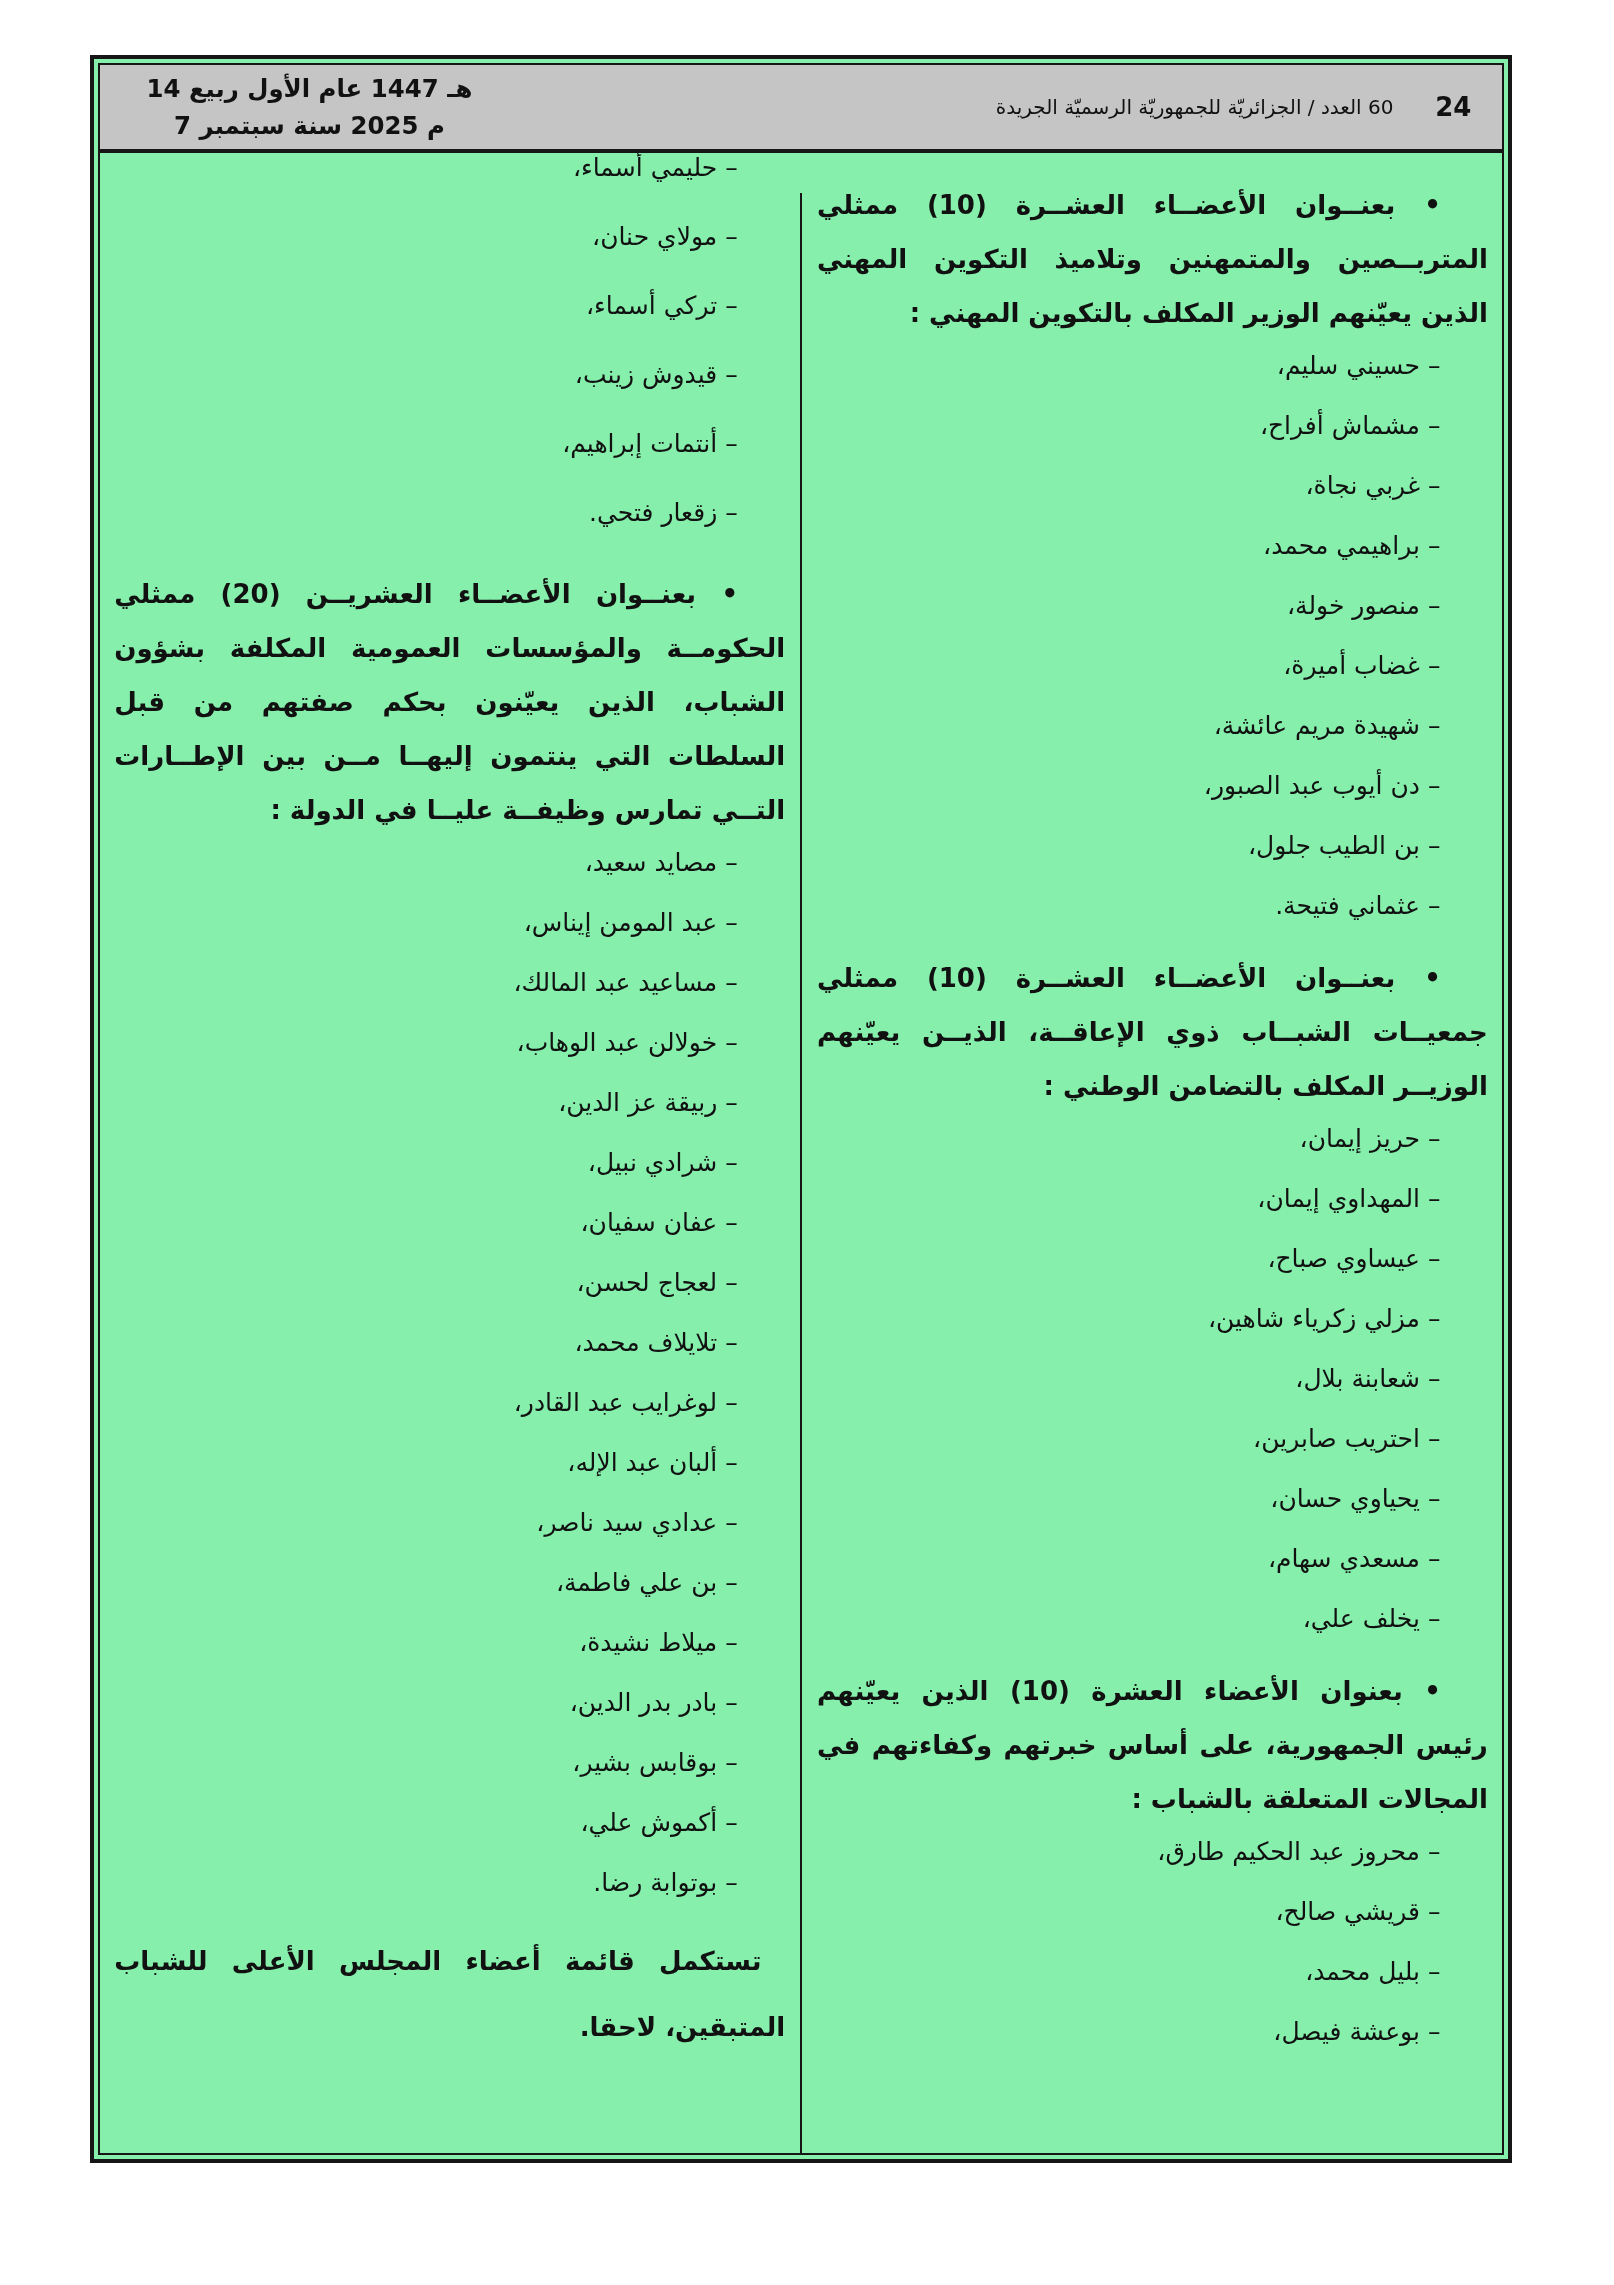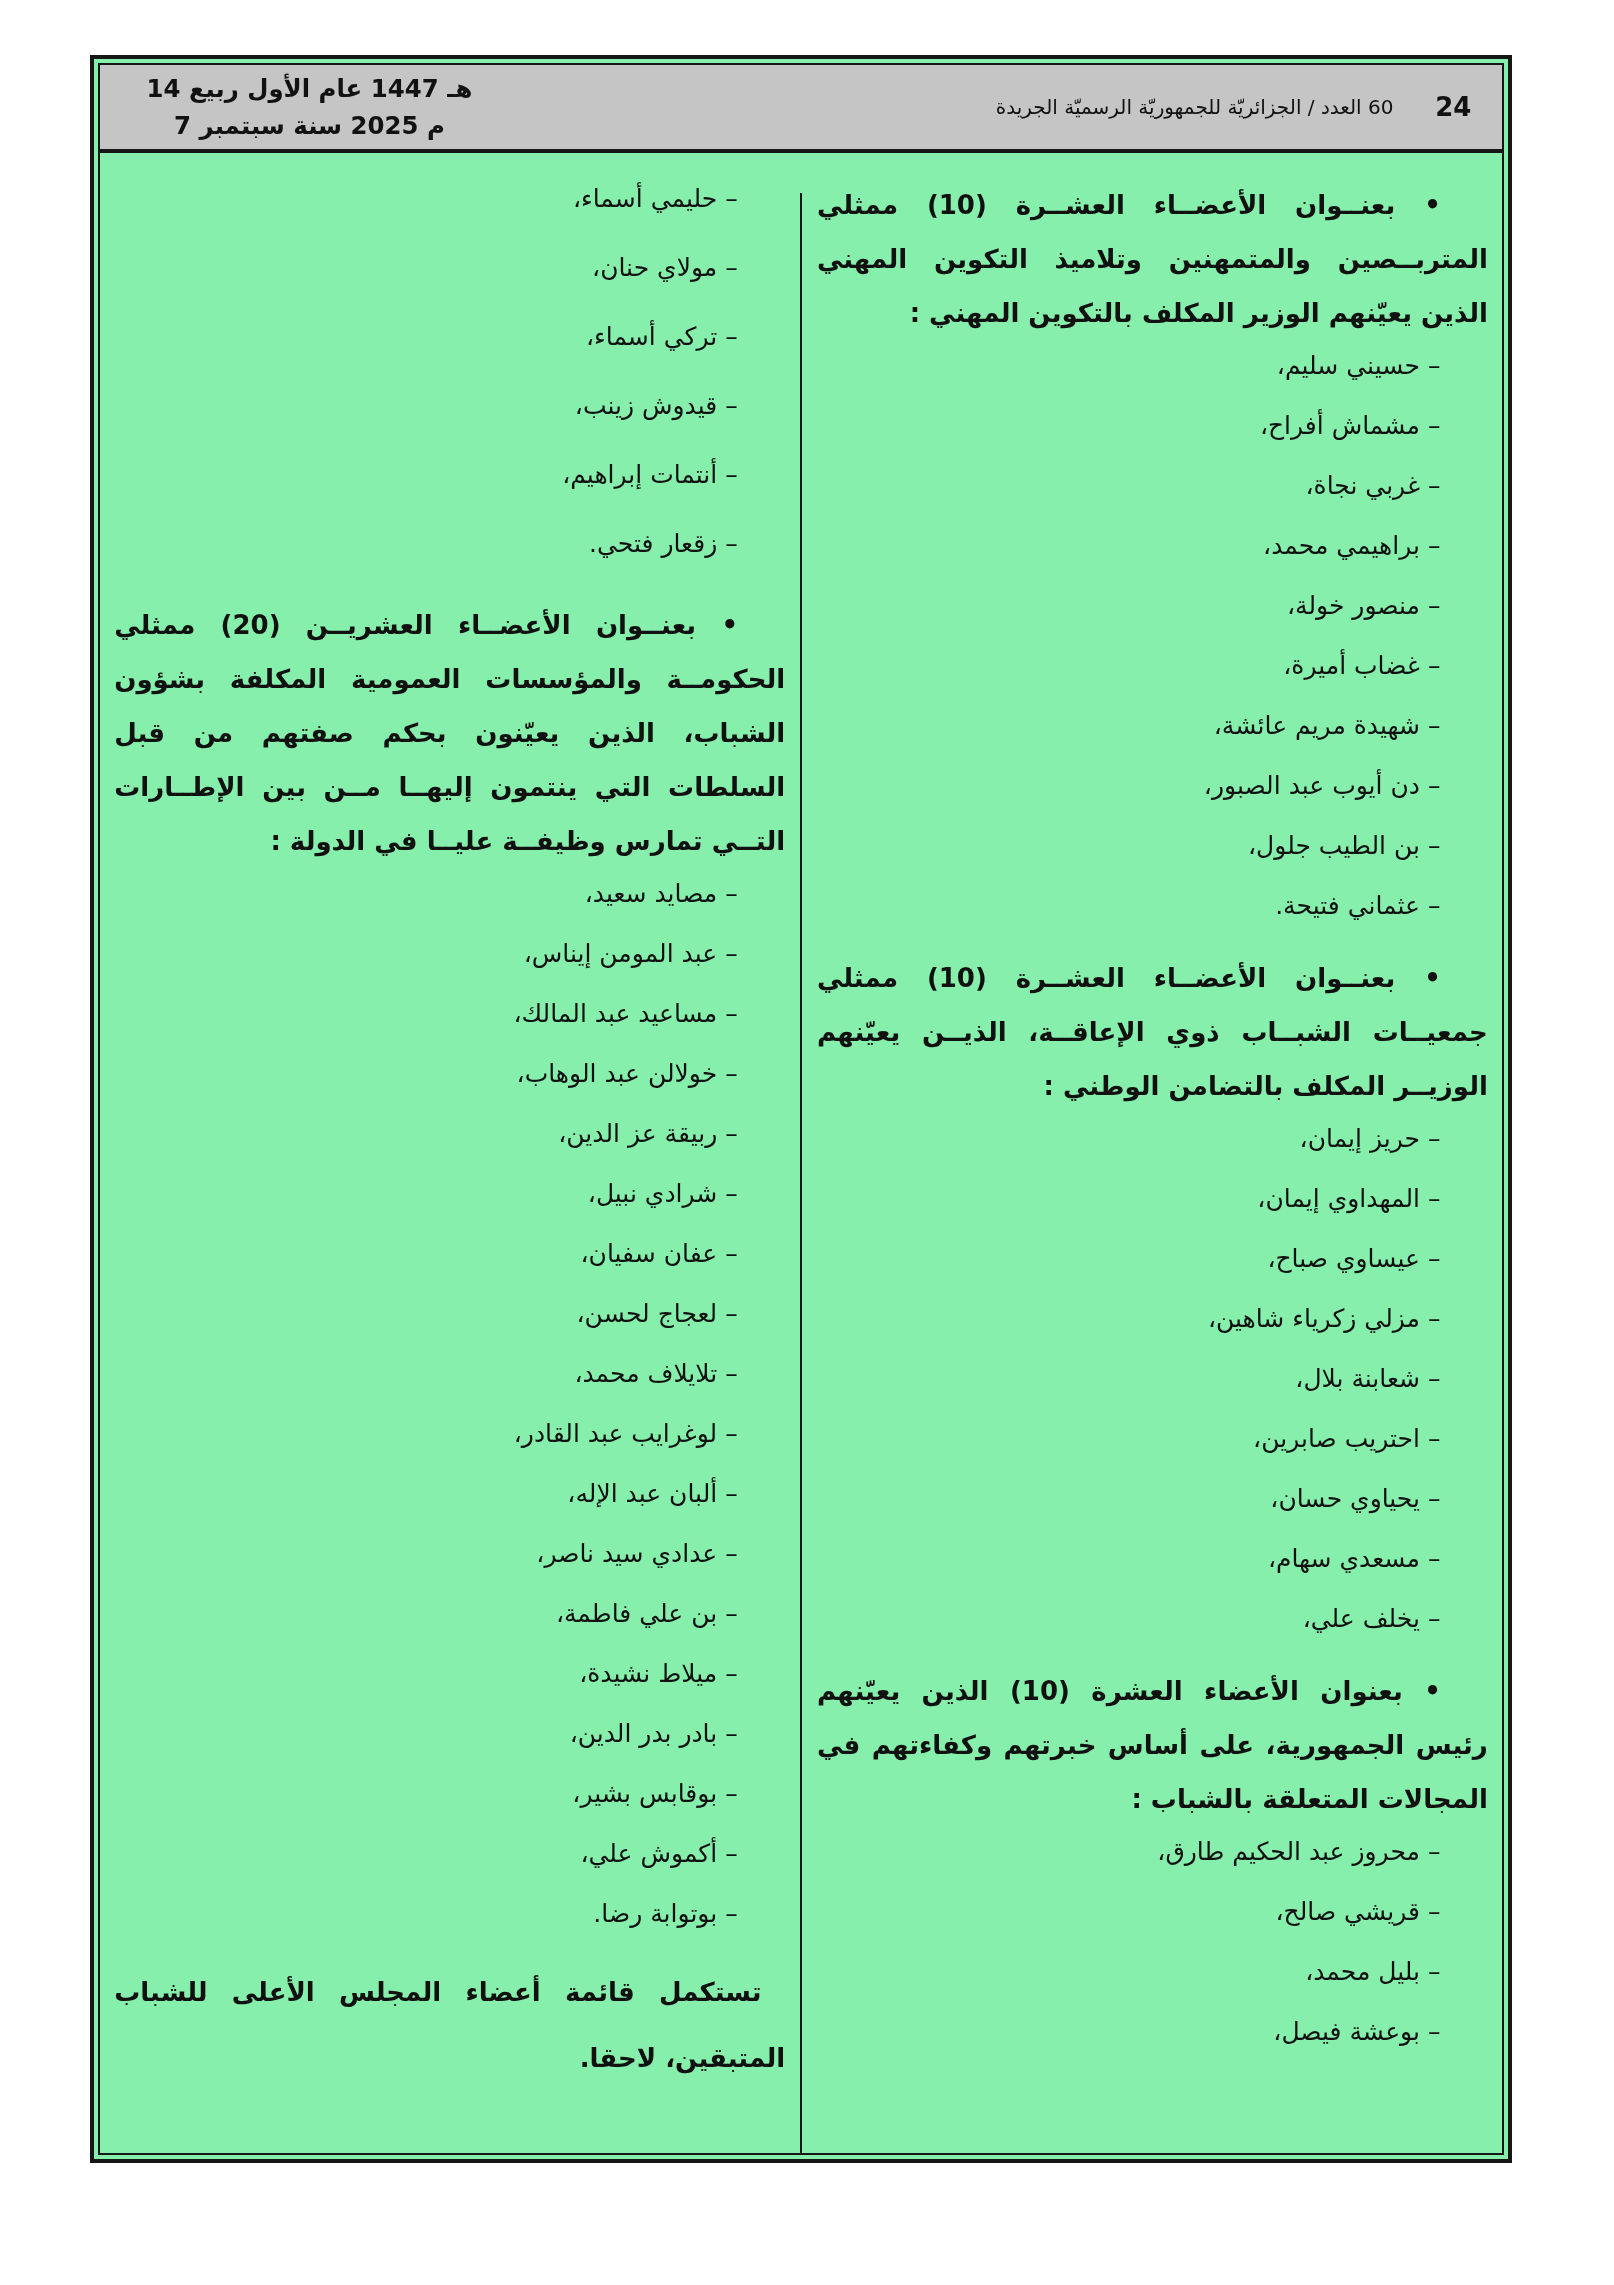--- a/index.html
+++ b/index.html
@@ -78,21 +78,21 @@
   }
   .heading.first { margin-top: 25px; }
   .name {
     font-size: 25px;
     line-height: 30px;
     padding-right: 51px;
     margin: 0 0 30px 0;
   }
   .list { margin: 0; }
   .list.wide .name { margin-bottom: 39px; }
-  .list.top { padding-top: 31px; }
+  .list.top { }
   .closing {
     font-weight: bold;
     font-size: 26px;
     line-height: 66px;
     text-align: justify;
     text-indent: 23.5px;
     margin: 11px 3.6px 0 3.6px;
   }
 </style>
 </head>

